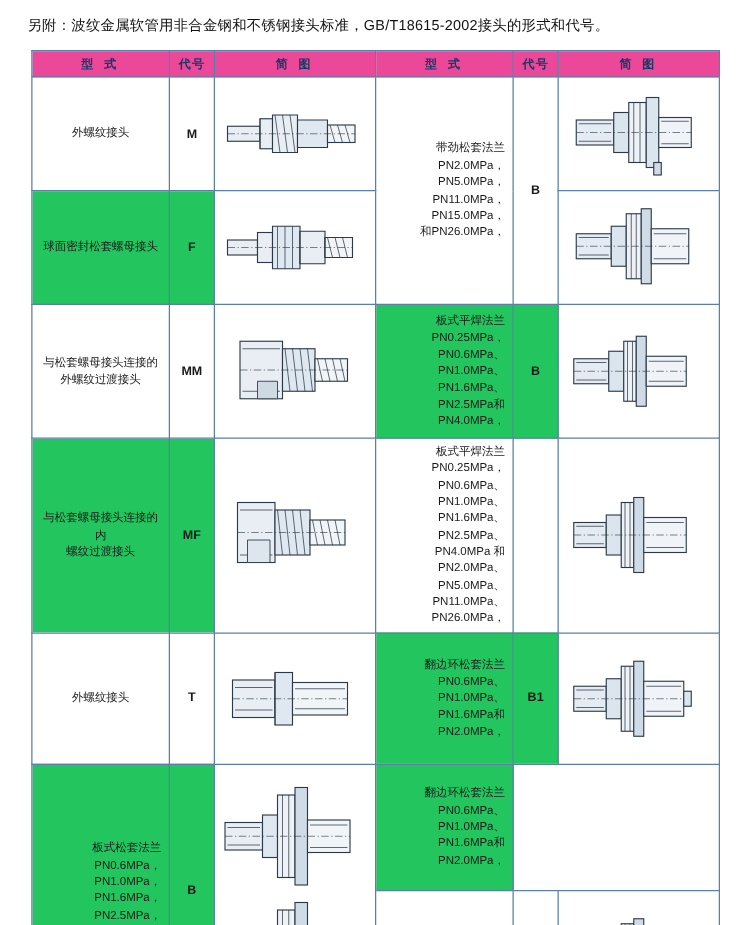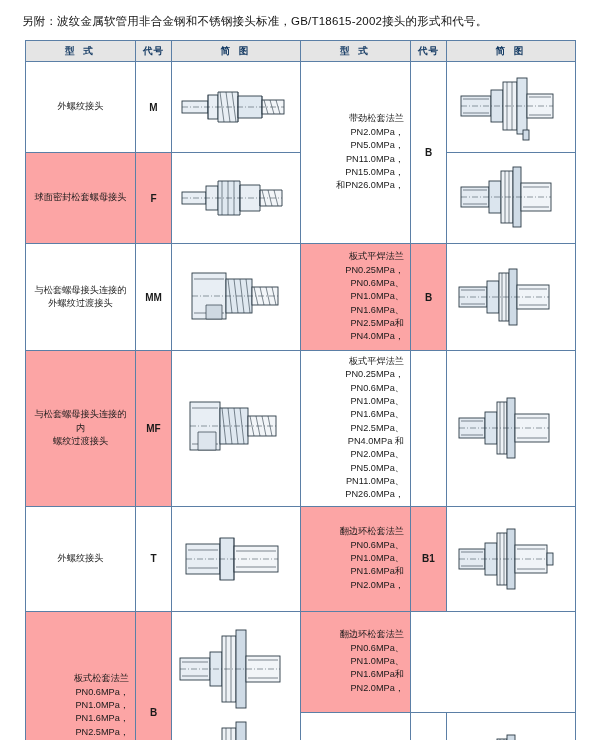--- a/index.html
+++ b/index.html
@@ -26,42 +26,42 @@
   col.c-type{width:110px;}
   col.c-code{width:36px;}
   col.c-fig{width:129px;}
   th,td{
     border:1px solid #5b7fa6;
     vertical-align:middle;
     font-size:9.2px;
     padding:0;
   }
   thead th{
-    background:#e5e5e5;
+    background:#ec4899;
     height:20px;
     text-align:center;
     font-weight:bold;
     font-size:9.6px;
     letter-spacing:3px;
     color:#143a63;
   }
   thead th.nosp{letter-spacing:1px;}
   td.type{
     padding:4px 6px;
     line-height:1.45;
     text-align:right;
   }
   td.type.center{text-align:center;}
   td.code{
     text-align:center;font-weight:bold;font-size:10px;
   }
   td.fig{
     text-align:center;background:#fff;padding:2px 0;
   }
-  .yellow{background:#fca5a5;}
+  .yellow{background:#22c55e;}
   .white{background:#ffffff;}
   svg{display:block;margin:0 auto;}
   
   td.mid-left,th.mid-left{border-right:1.5px solid #5b7fa6;}
 </style>
 </head>
 <body>
 
 <div class="page">
 

